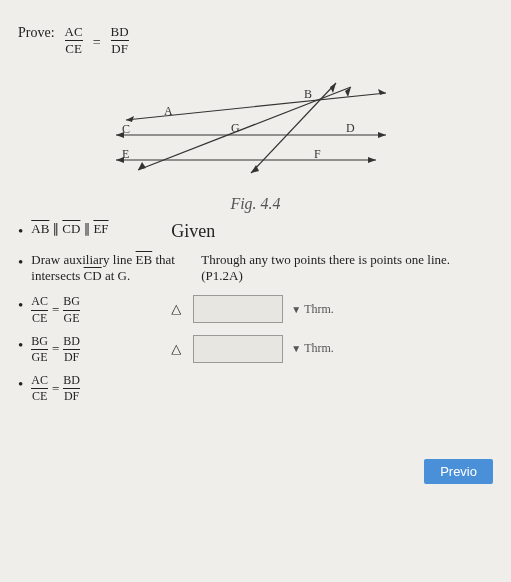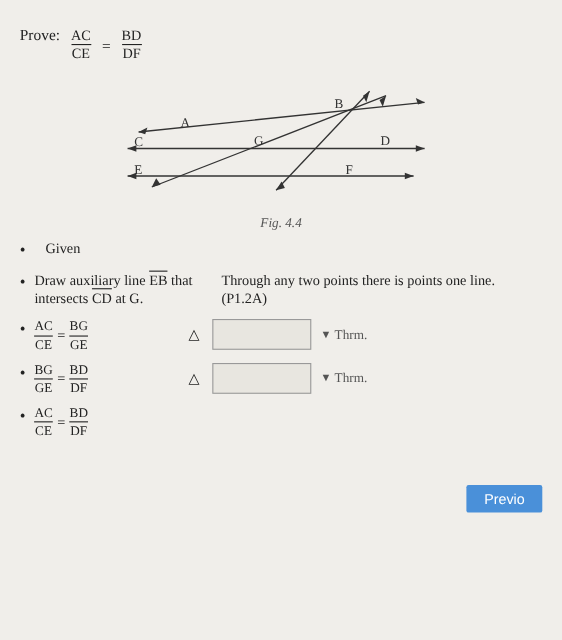--- a/index.html
+++ b/index.html
@@ -60,21 +60,21 @@
       display: flex;
       flex-direction: column;
       align-items: center;
       margin-bottom: 6px;
     }
     svg.geometry {
       width: 320px;
       height: 130px;
     }
     .fig-label {
-      font-size: 12px;
+      font-size: 16px;
       color: #555;
       margin-top: 0px;
       font-style: italic;
     }
     
     .proof-list {
       display: flex;
       flex-direction: column;
       gap: 10px;
       margin-top: 2px;
@@ -128,21 +128,21 @@
       gap: 3px;
     }
     .dropdown-arrow {
       font-size: 10px;
       color: #555;
     }
     .overline {
       text-decoration: overline;
     }
     .given-text {
-      font-size: 13px;
+      font-size: 18px;
       color: #222;
     }
     
     .inline-frac {
       display: inline-flex;
       flex-direction: column;
       align-items: center;
       vertical-align: middle;
       font-size: 12px;
       line-height: 1.1;
@@ -232,20 +232,29 @@
       <polygon points="155,108 160,100 163,106" fill="#333"></polygon>
       <polygon points="240,18 234,22 237,28" fill="#333"></polygon>
     </svg>
     <span class="fig-label">Fig. 4.4</span>
   </div>
 
   <div class="proof-list">
 
     <div class="proof-line">
       <span class="bullet">•</span>
+      <div class="proof-statement">
+        <span style="font-size:13px;">
+          <span class="overline">AB</span>
+          <span> ∥ </span>
+          <span class="overline">CD</span>
+          <span> ∥ </span>
+          <span class="overline">EF</span>
+        </span>
+      </div>
       <div class="proof-reason">
         <span class="given-text">Given</span>
       </div>
     </div>
 
     <div class="proof-line">
       <span class="bullet">•</span>
       <div class="proof-statement" style="max-width:160px;">
         <span style="font-size:13px; line-height:1.3;">
           Draw auxiliary line <span class="overline">EB</span> that intersects <span class="overline">CD</span> at G.
@@ -318,14 +327,14 @@
         <span class="inline-frac">
           <span>BD</span>
           <span class="bar"></span>
           <span>DF</span>
         </span>
       </div>
     </div>
 
   </div>
 
-  <button class="prev-btn" style="position:absolute;bottom:28px;right:18px;">Previo</button>
+  <button class="prev-btn" style="position:absolute;bottom:10px;right:18px;">Previo</button>
 </div>
 
 </body></html>

